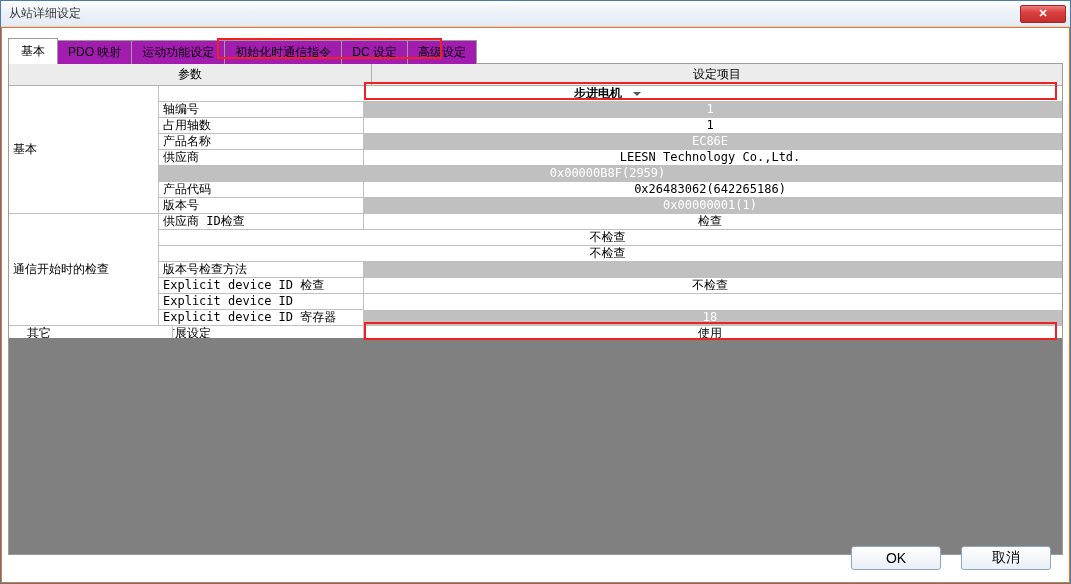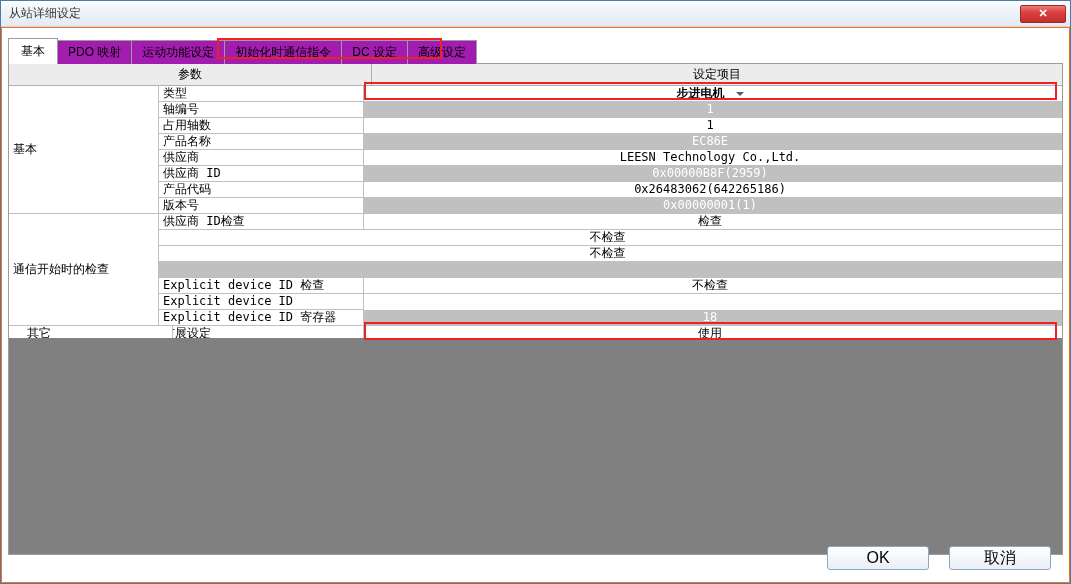--- a/index.html
+++ b/index.html
@@ -20,21 +20,21 @@
 .grid-body { position: relative; }
 .row { display: flex; height: 16px; line-height: 15px; }
 .row .param-cell { width: 205px; border-right: 1px solid #c0c0c0; border-bottom: 1px solid #c0c0c0; padding-left: 4px; background: #fff; font-family: "SimSun","NSimSun",monospace; }
 .row .value-cell { flex: 1; border-bottom: 1px solid #c0c0c0; padding-right: 6px; text-align: center; font-family: "SimSun","NSimSun",monospace; }
 .row.shaded .value-cell { background: #c0c0c0; color: #fff; }
 .row.white .value-cell { background: #fff; color: #000; }
 .dropdown-arrow { display: inline-block; width: 0; height: 0; border-left: 4px solid transparent; border-right: 4px solid transparent; border-top: 4px solid #595959; margin-left: 4px; vertical-align: middle; }
 .value-overlay { position: absolute; border: 2px solid #e22; pointer-events: none; }
 .filler { background: #808080; position: absolute; left: 0; right: 0; bottom: 0; }
 .button-bar { position: absolute; right: 18px; bottom: 12px; display: flex; gap: 20px; }
-.btn { width: 102px; height: 24px; border: 1px solid #8aa7c4; background: linear-gradient(#fefefe,#e9eff6); border-radius: 3px; cursor: pointer; font-size: 16px; }
+.btn { width: 90px; height: 24px; border: 1px solid #8aa7c4; background: linear-gradient(#fefefe,#e9eff6); border-radius: 3px; cursor: pointer; font-size: 14px; }
 </style>
 </head>
 <body>
 
 <div class="window">
   <div class="titlebar">
     <span class="title">从站详细设定</span>
     <div class="close-btn">
       <span>✕</span>
     </div>
@@ -52,21 +52,20 @@
       </div>
 
     <div class="grid-wrap">
       <div class="grid-header">
         <div class="gh-left">参数</div>
         <div class="gh-right">设定项目</div>
       </div>
       <div class="grid-body" id="gridbody">
           <div class="row white">
             <div style="width: 150px; flex-shrink: 0; border-right: 1px solid rgb(192, 192, 192);"></div>
-            <div class="param-cell">类型</div>
             <div class="value-cell"><b>步进电机</b> <span class="dropdown-arrow"></span></div>
           </div>
           <div class="row shaded">
             <div style="width: 150px; flex-shrink: 0; border-right: 1px solid rgb(192, 192, 192);"></div>
             <div class="param-cell">轴编号</div>
             <div class="value-cell">1</div>
           </div>
           <div class="row white">
             <div style="width: 150px; flex-shrink: 0; border-right: 1px solid rgb(192, 192, 192);"></div>
             <div class="param-cell">占用轴数</div>
@@ -77,21 +76,20 @@
             <div class="param-cell">产品名称</div>
             <div class="value-cell">EC86E</div>
           </div>
           <div class="row white">
             <div style="width: 150px; flex-shrink: 0; border-right: 1px solid rgb(192, 192, 192);"></div>
             <div class="param-cell">供应商</div>
             <div class="value-cell">LEESN Technology Co.,Ltd.</div>
           </div>
           <div class="row shaded">
             <div style="width: 150px; flex-shrink: 0; border-right: 1px solid rgb(192, 192, 192);"></div>
-            <div class="param-cell">供应商 ID</div>
             <div class="value-cell">0x00000B8F(2959)</div>
           </div>
           <div class="row white">
             <div style="width: 150px; flex-shrink: 0; border-right: 1px solid rgb(192, 192, 192);"></div>
             <div class="param-cell">产品代码</div>
             <div class="value-cell">0x26483062(642265186)</div>
           </div>
           <div class="row shaded">
             <div style="width: 150px; flex-shrink: 0; border-right: 1px solid rgb(192, 192, 192);"></div>
             <div class="param-cell">版本号</div>
@@ -106,20 +104,21 @@
           <div class="row white">
             <div style="width: 150px; flex-shrink: 0; border-right: 1px solid rgb(192, 192, 192);"></div>
             <div class="value-cell">不检查</div>
           </div>
           <div class="row white">
             <div style="width: 150px; flex-shrink: 0; border-right: 1px solid rgb(192, 192, 192);"></div>
             <div class="value-cell">不检查</div>
           </div>
           <div class="row shaded">
             <div style="width: 150px; flex-shrink: 0; border-right: 1px solid rgb(192, 192, 192);"></div>
+            <div class="param-cell">版本号检查方法</div>
             <div class="value-cell"></div>
           </div>
           <div class="row white">
             <div style="width: 150px; flex-shrink: 0; border-right: 1px solid rgb(192, 192, 192);"></div>
             <div class="param-cell">Explicit device ID 检查</div>
             <div class="value-cell">不检查</div>
           </div>
           <div class="row shaded">
             <div style="width: 150px; flex-shrink: 0; border-right: 1px solid rgb(192, 192, 192);"></div>
             <div class="param-cell">Explicit device ID</div>

